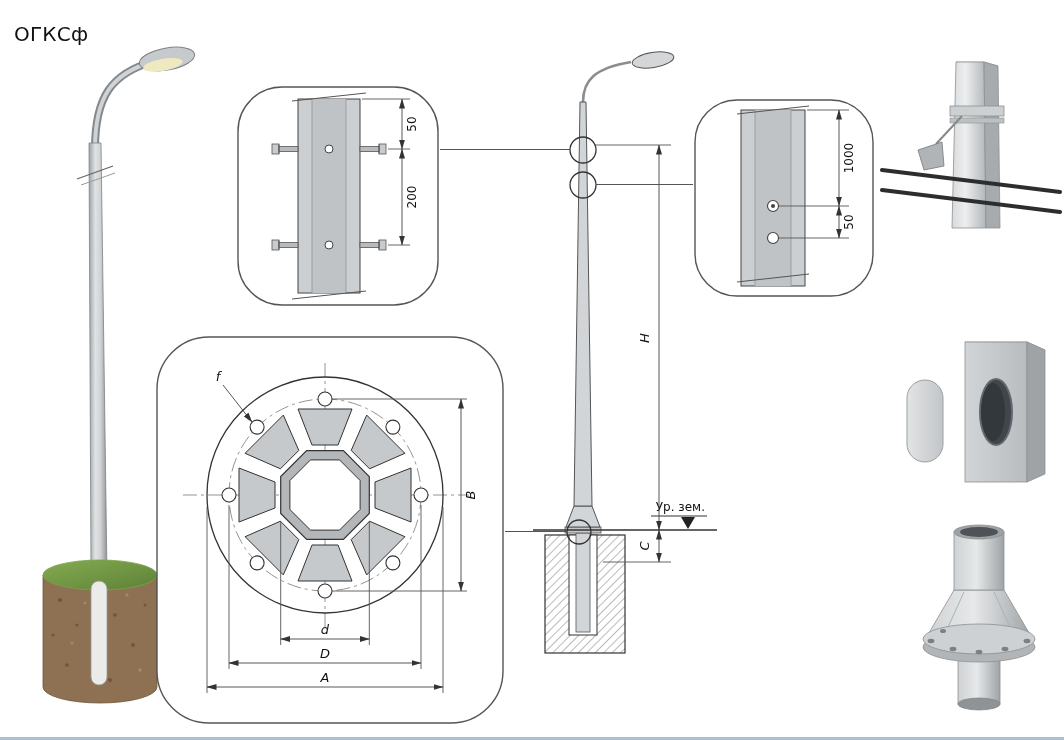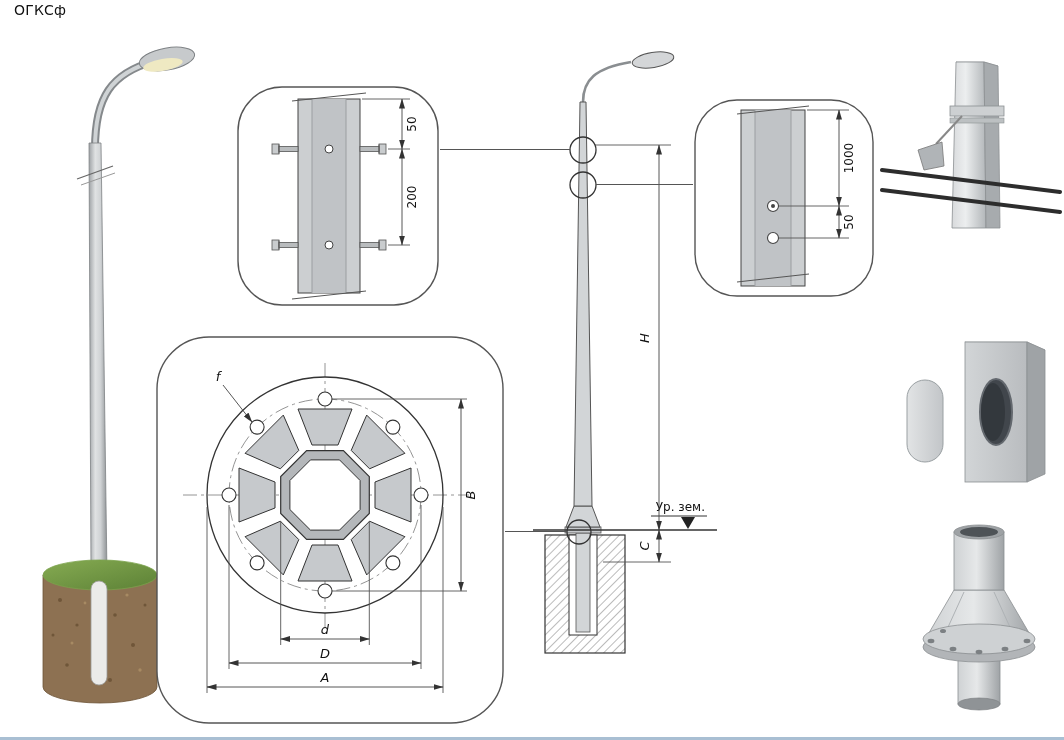--- a/index.html
+++ b/index.html
@@ -1,18 +1,18 @@
 <!DOCTYPE html>
 <html><head>
 <meta charset="utf-8">
 <style>
   *{box-sizing:border-box;margin:0;padding:0}
   html,body{width:1064px;height:740px;background:#fff;font-family:"DejaVu Sans",sans-serif}
   .canvas{position:relative;width:1064px;height:740px;background:#fff;overflow:hidden;outline:1px solid #e8e8e8}
-  .title{position:absolute;left:14px;top:2px;font-size:14px;color:#111;letter-spacing:.2px}
+  .title{position:absolute;left:14px;top:22px;font-size:20px;color:#111;letter-spacing:.2px}
   .conn{position:absolute;height:0;border-top:1.4px solid #555}
   .edge-bottom{position:absolute;left:0;bottom:0;width:100%;height:3px;background:#a9bfd3}
   svg{position:absolute;display:block}
   svg text{font-family:"DejaVu Sans",sans-serif;font-size:12px;fill:#111}
   svg text.it{font-style:italic;font-size:13px}
   .dim{stroke:#444;stroke-width:.9;fill:none}
   .ext{stroke:#555;stroke-width:.9;fill:none}
   .thick{stroke:#333;stroke-width:1.3;fill:none}
   .cl{stroke:#888;stroke-width:.9;stroke-dasharray:14 4 3 4;fill:none}
   .box{fill:#fff;stroke:#555;stroke-width:1.4}

